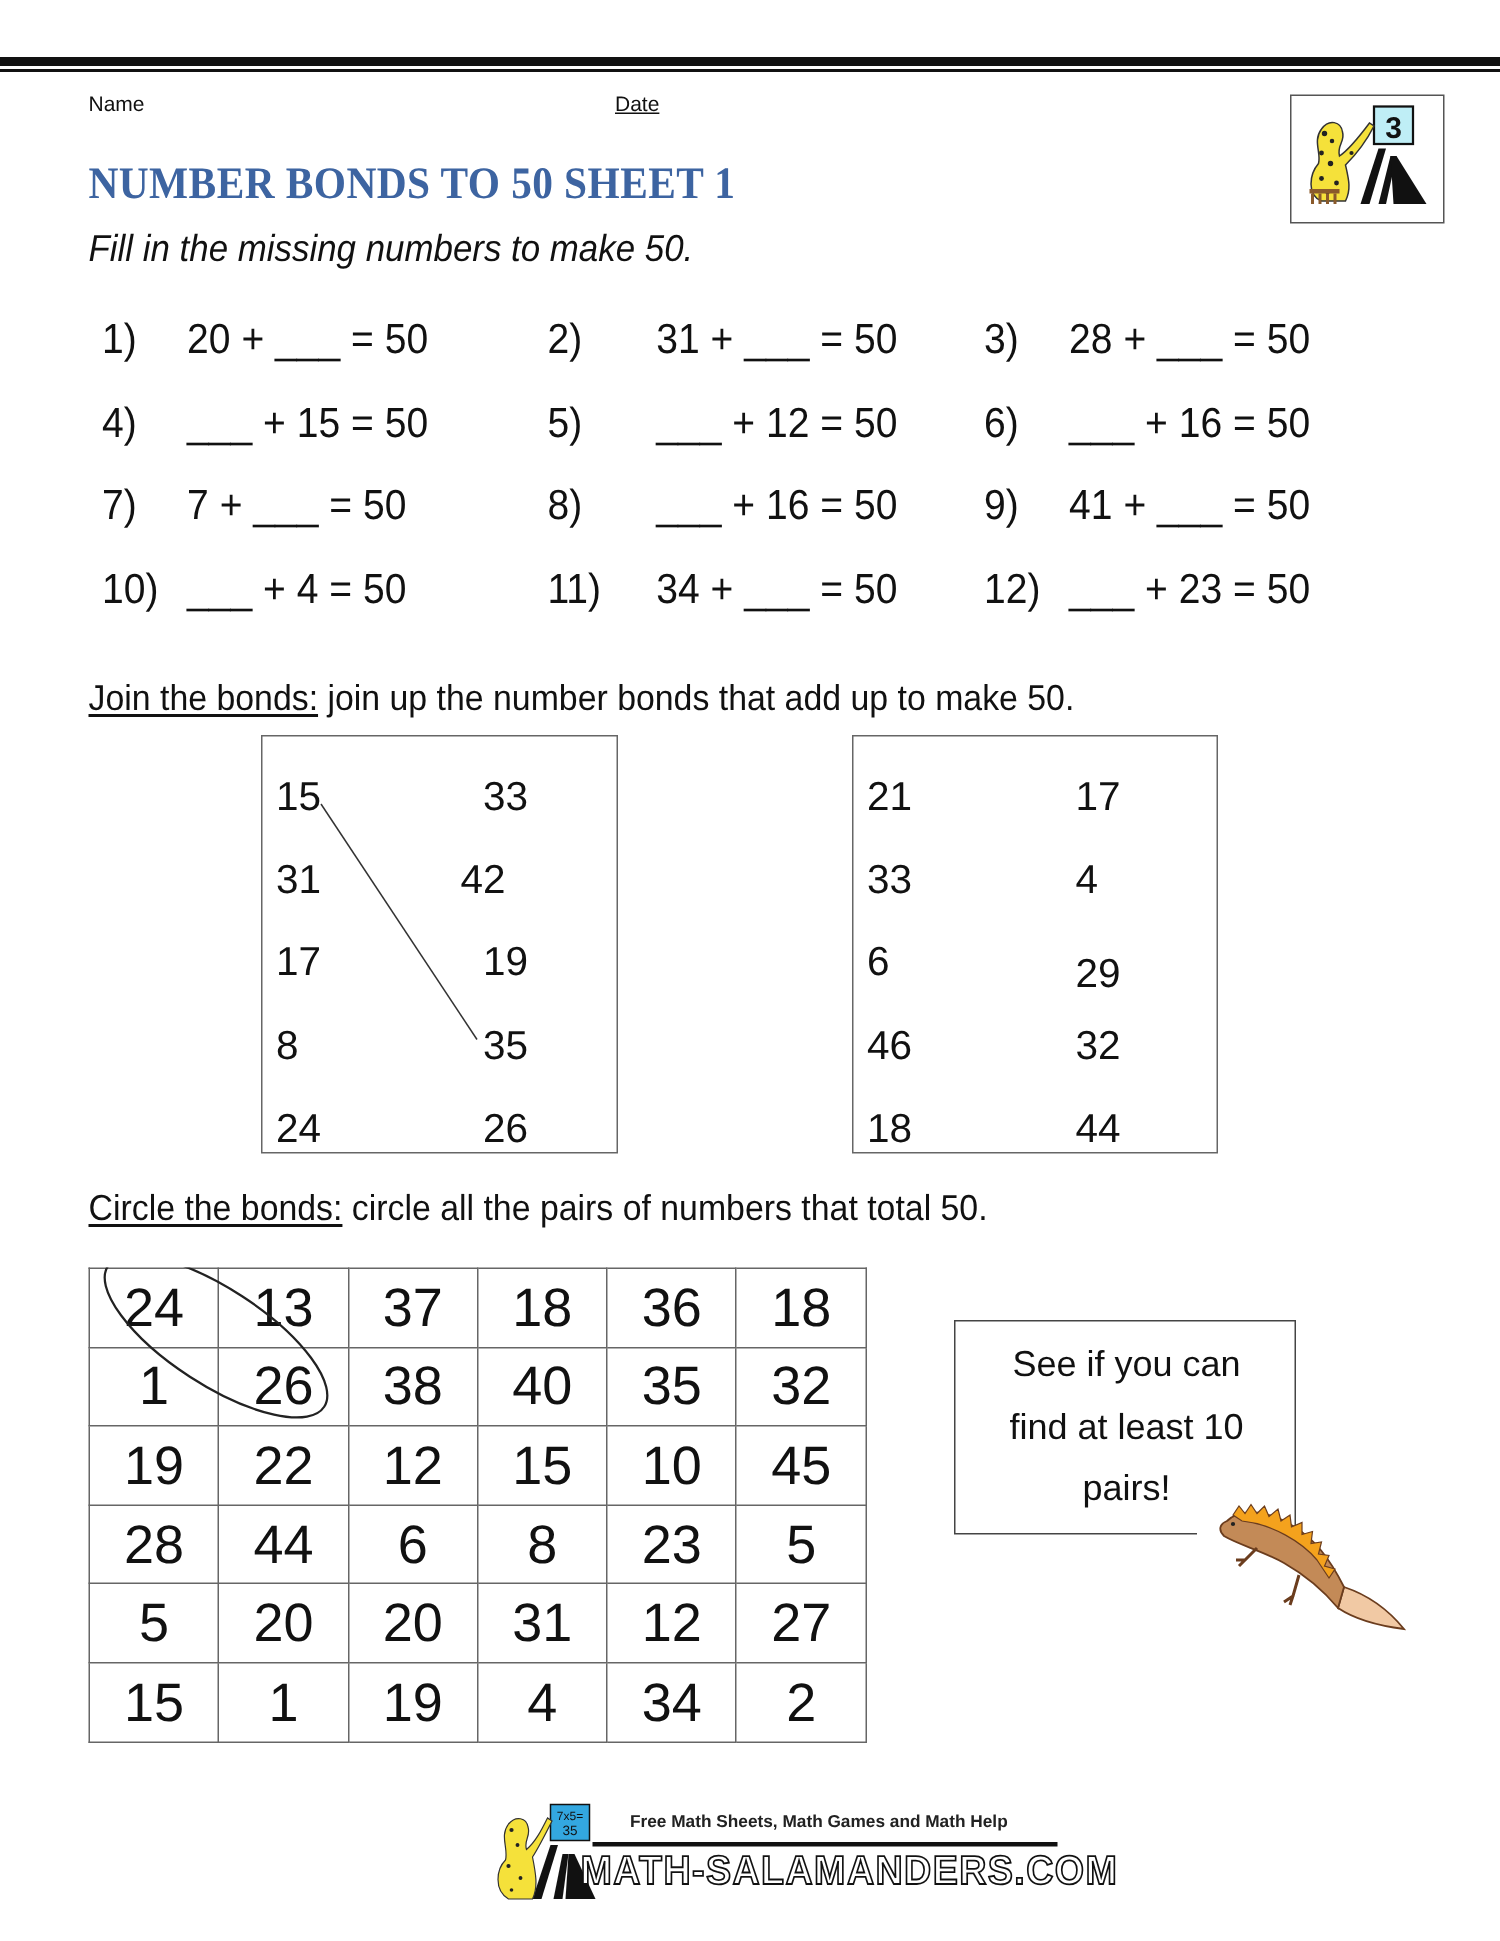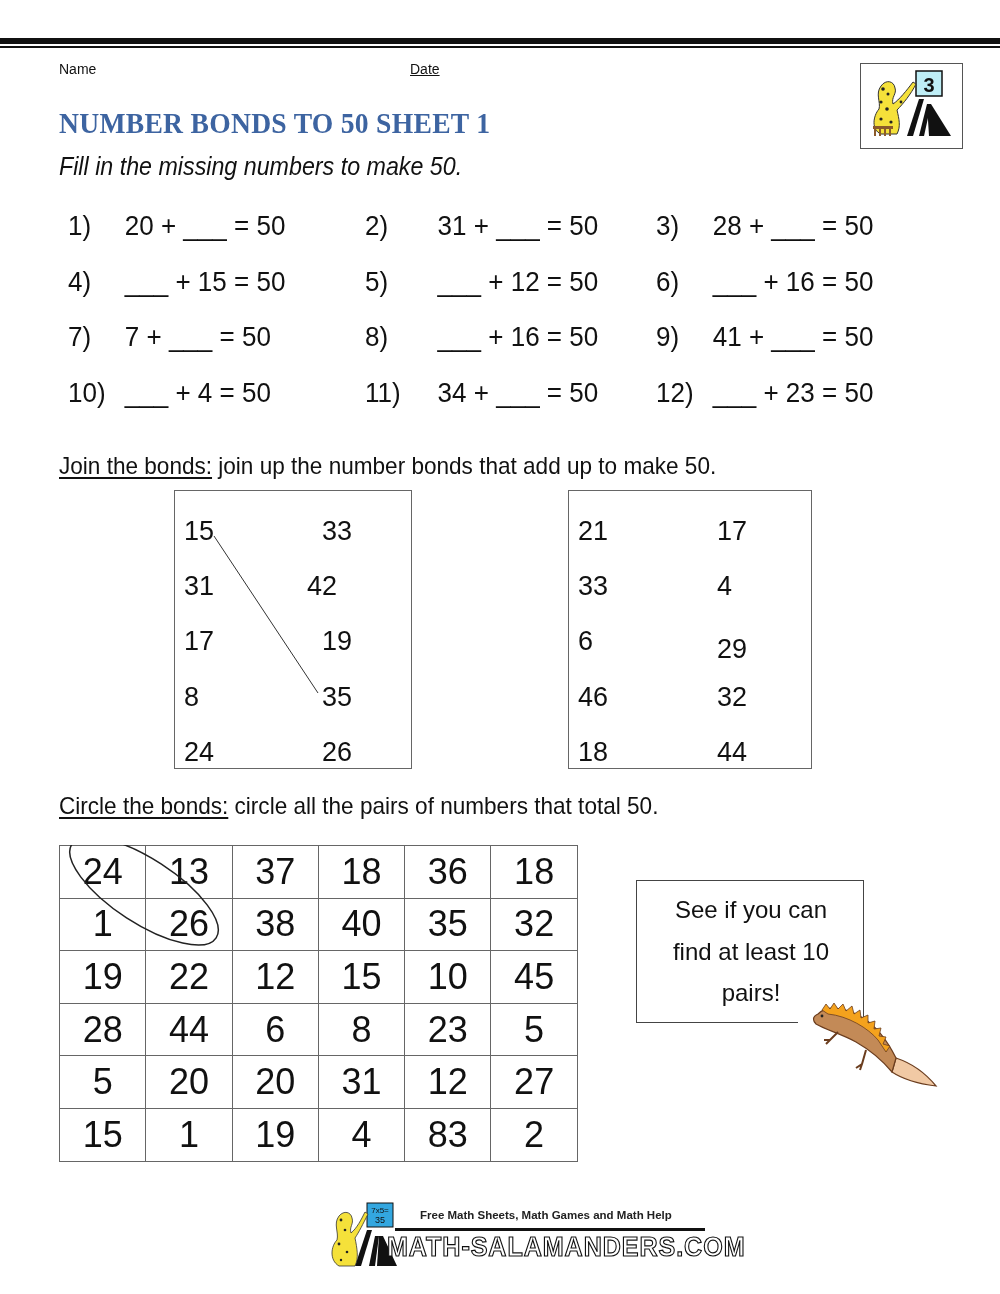--- a/index.html
+++ b/index.html
@@ -211,21 +211,21 @@
     <td>20</td>
     <td>31</td>
     <td>12</td>
     <td>27</td>
   </tr>
   <tr>
     <td>15</td>
     <td>1</td>
     <td>19</td>
     <td>4</td>
-    <td>83</td>
+    <td>34</td>
     <td>2</td>
   </tr>
 </tbody>
   </table>
 
 <svg style="position:absolute; left:59px; top:845px;" width="180" height="110">
   <ellipse cx="85" cy="46" rx="86" ry="32" transform="rotate(33 85 46)" fill="none" stroke="#222" stroke-width="1.5"></ellipse>
 </svg>
 
 <div class="hint-box">

